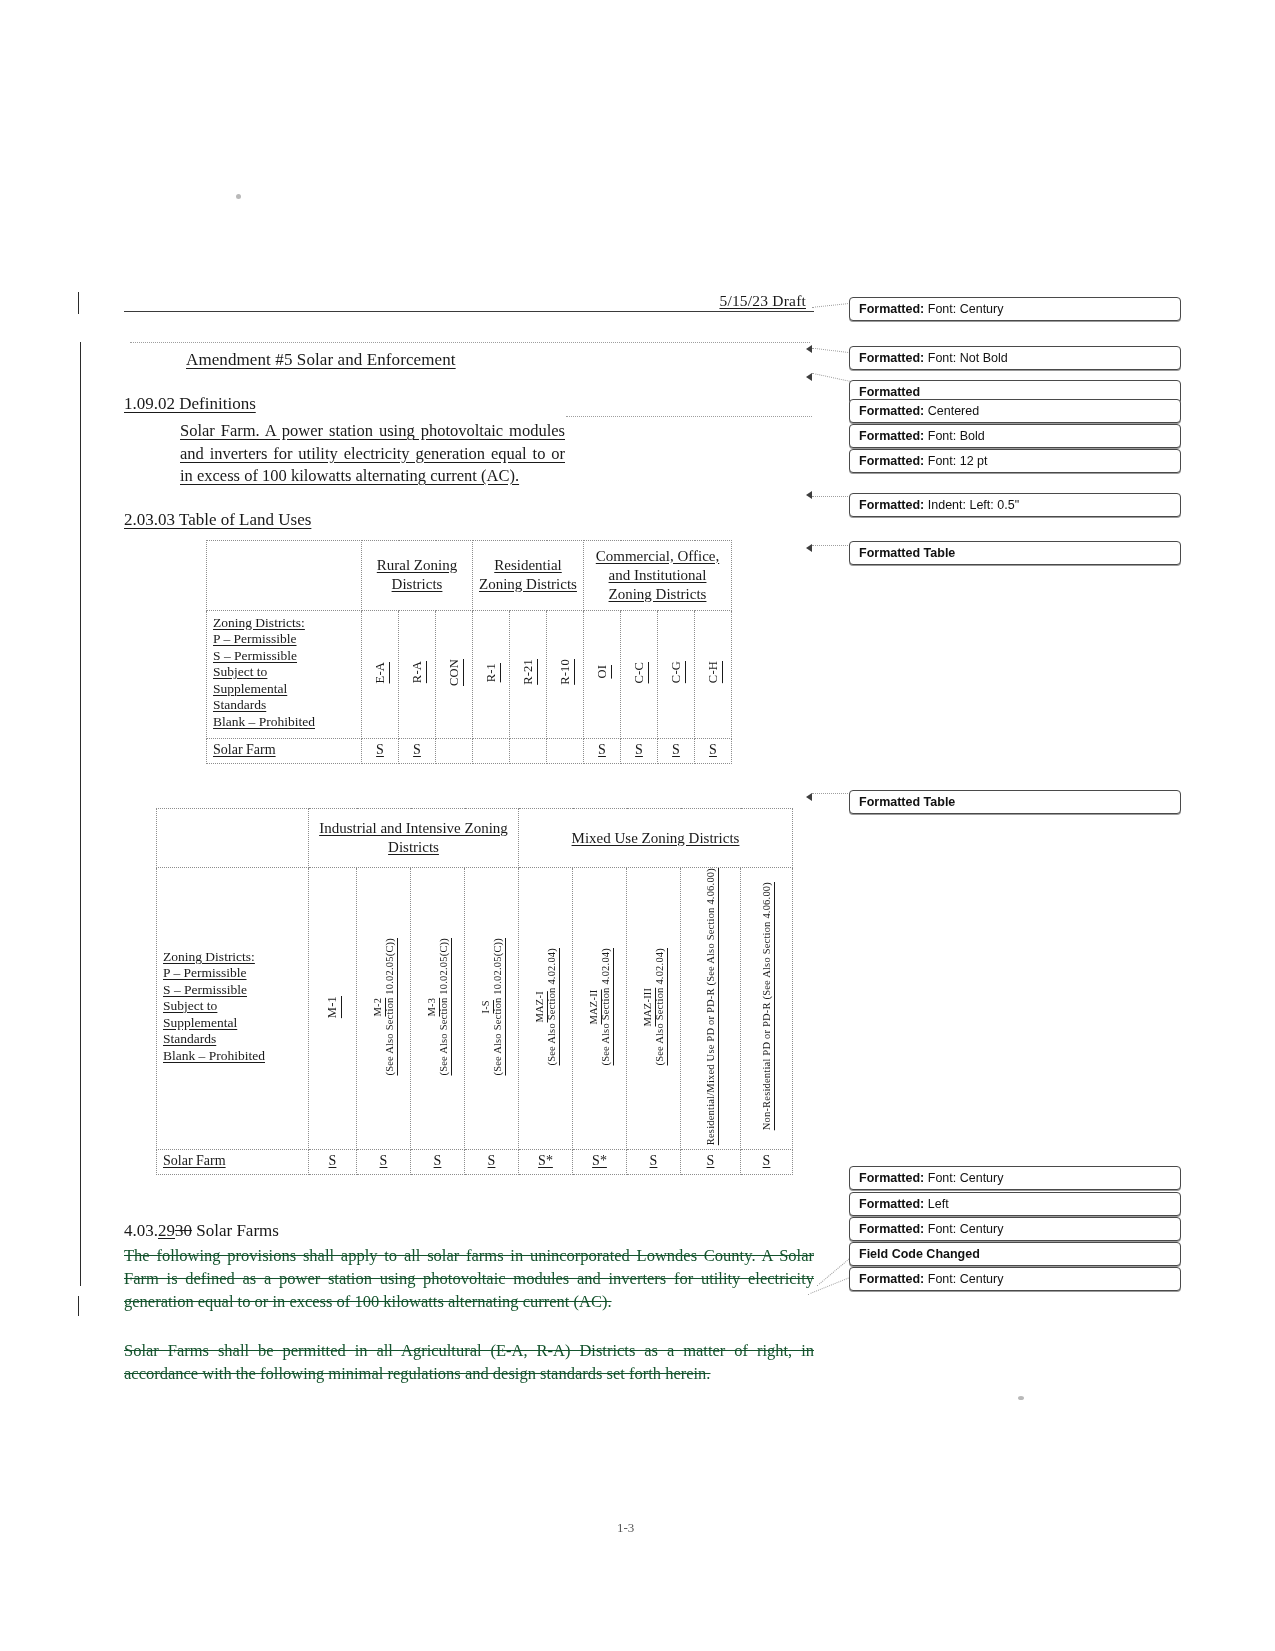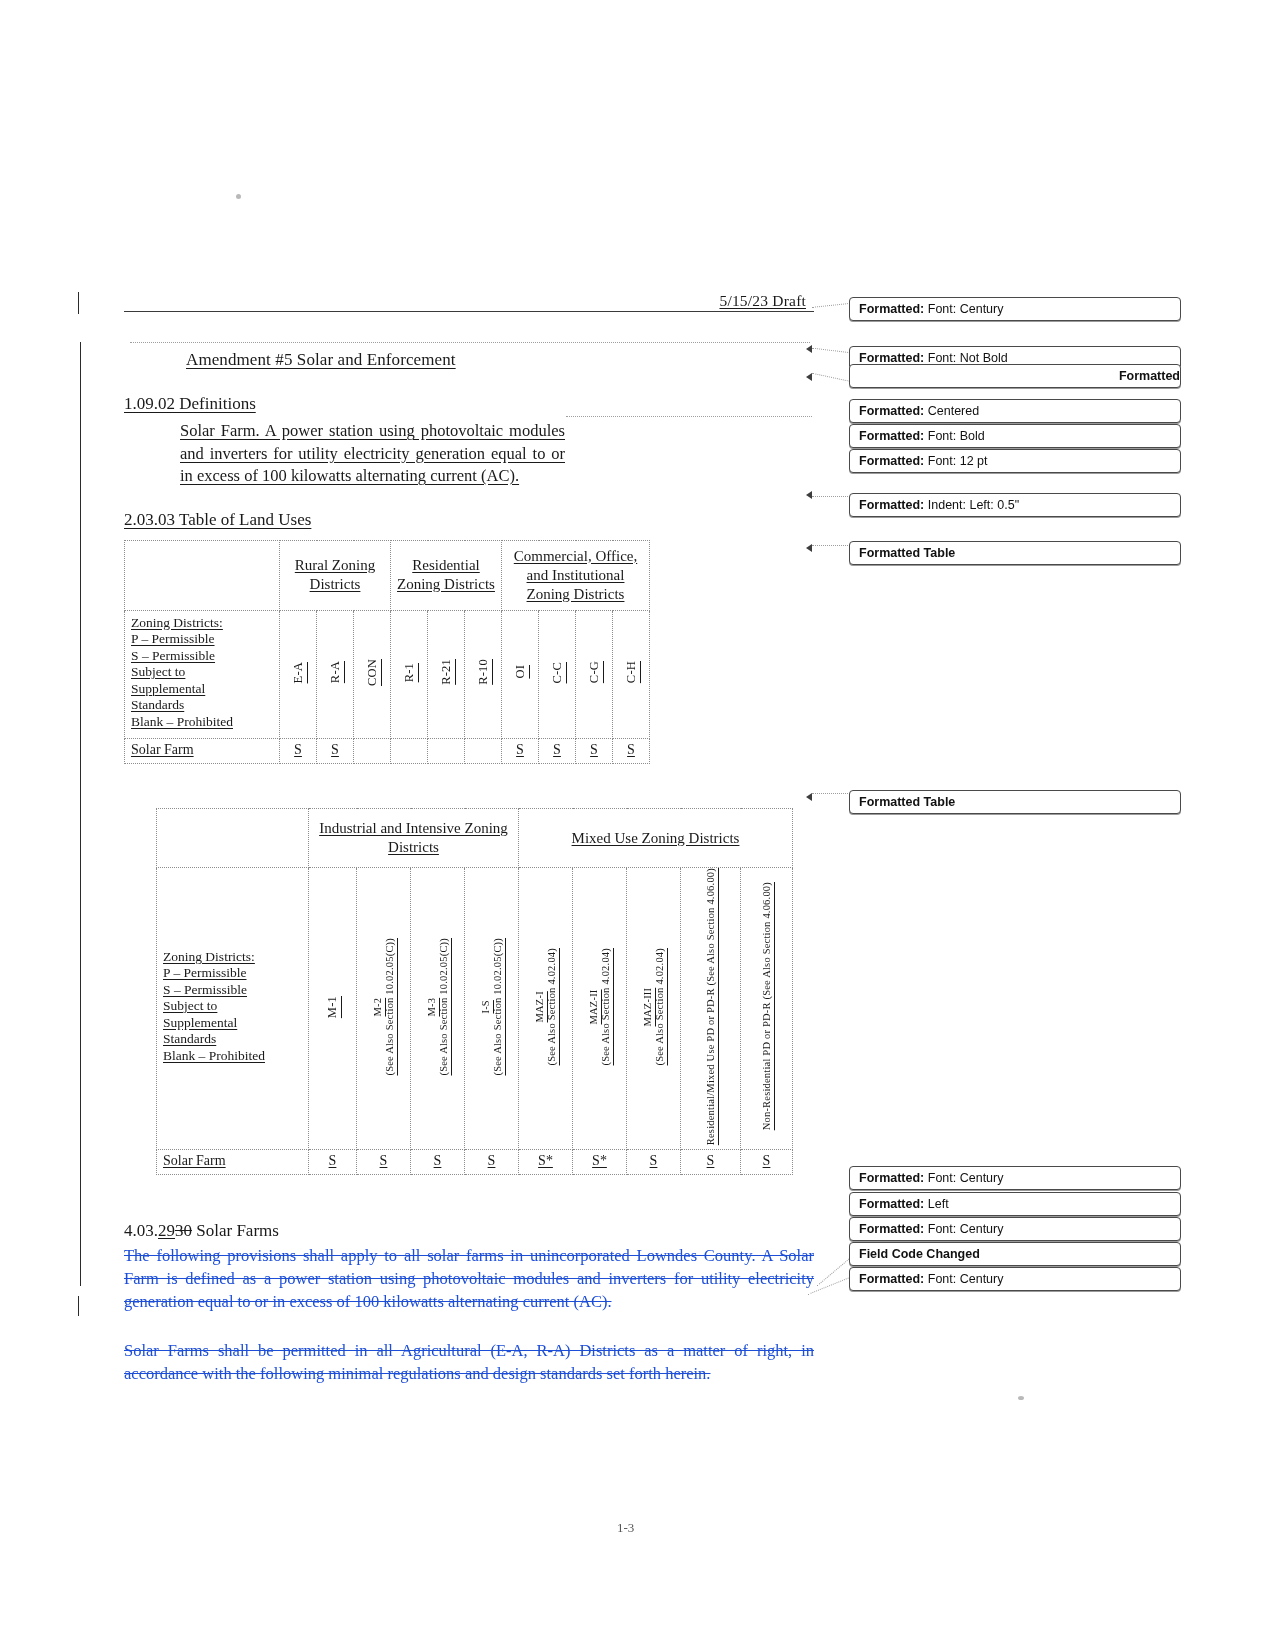--- a/index.html
+++ b/index.html
@@ -156,41 +156,41 @@
     text-underline-offset: 2px;
   }
   .mark {
     text-align: center;
     font-size: 14px;
     padding: 3px 0 5px 0 !important;
     text-decoration: underline;
     text-underline-offset: 2px;
   }
 
-  #table1 { margin-top: 10px; }
+  #table1 { margin-top: 10px; margin-left: 82px; }
   #table2 { margin-top: 44px; margin-left: 32px; }
 
   
   .para {
     font-size: 16.5px;
     line-height: 23px;
     text-align: justify;
     width: 690px;
   }
   .bodyhead {
     margin-top: 46px;
     font-size: 17px;
     font-weight: normal;
   }
   .ins { text-decoration: underline; text-underline-offset: 2px; }
   .del { text-decoration: line-through; }
   .strikepara {
     margin-top: 3px;
     text-decoration: line-through;
-    color: #1d4ed8;
+    color: #14532d;
   }
   .mixpara { margin-top: 26px; }
 
   .footer {
     position: relative;
     margin-top: 26px;
     height: 26px;
   }
   .foot-rule {
     position: absolute;
@@ -428,21 +428,21 @@
 
 
   </div>
 
   <div class="balloon" style="top:297px;">
     <b>Formatted:</b><span> Font: Century</span>
   </div>
   <div class="balloon" style="top:346px;">
     <b>Formatted:</b><span> Font: Not Bold</span>
   </div>
-  <div class="balloon" style="top:364px;text-align:right;">
+  <div class="balloon" style="top:380px;">
     <b>Formatted</b><span></span>
   </div>
   <div class="balloon" style="top:399px;">
     <b>Formatted:</b><span> Centered</span>
   </div>
   <div class="balloon" style="top:424px;">
     <b>Formatted:</b><span> Font: Bold</span>
   </div>
   <div class="balloon" style="top:449px;">
     <b>Formatted:</b><span> Font: 12 pt</span>

